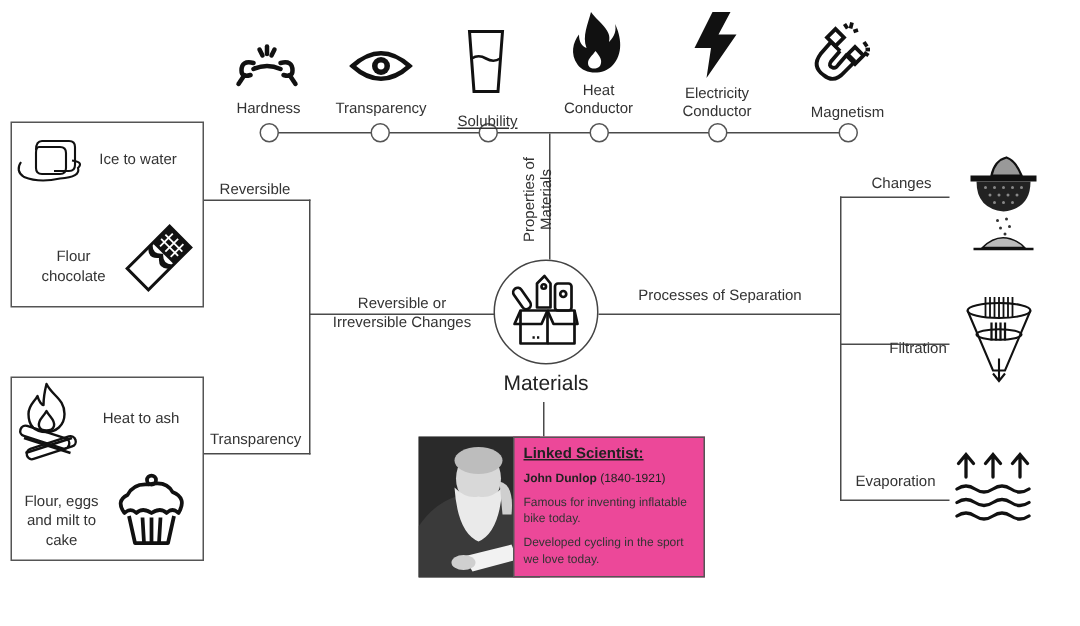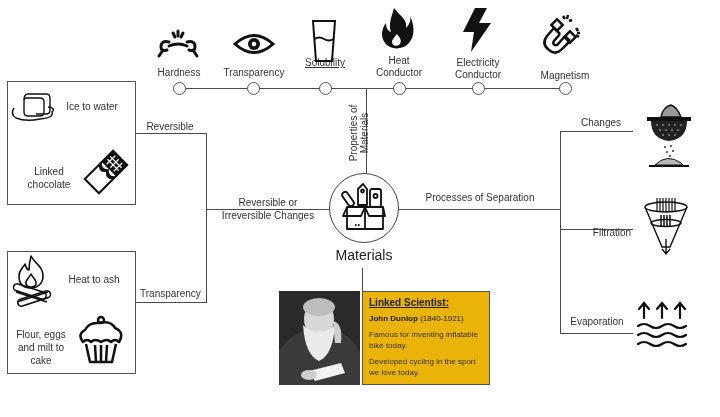--- a/index.html
+++ b/index.html
@@ -5,21 +5,21 @@
   html, body { margin:0; padding:0; background:#ffffff; }
   body { width:720px; height:417px; position:relative; overflow:hidden;
          font-family:"Liberation Sans", sans-serif; color:#2b2b2b; }
   .abs { position:absolute; }
   .lbl { position:absolute; font-size:10px; color:#333; white-space:nowrap; text-align:center; line-height:12px; }
   .line { position:absolute; background:#4a4a4a; }
   svg.ico { position:absolute; overflow:visible; }
   .node { position:absolute; width:13px; height:13px; border:1.2px solid #555; border-radius:50%; background:#fff; box-sizing:border-box; }
   .box { position:absolute; border:1.3px solid #555; background:#fff; box-sizing:border-box; }
   .boxtxt { position:absolute; font-size:10px; color:#333; text-align:center; line-height:13px; }
-  .sci-box { position:absolute; left:362px; top:291px; width:128px; height:94px; border:1.3px solid #555; border-left:1.3px solid #555; box-sizing:border-box; background:#eab308; padding:4px 6px; }
+  .sci-box { position:absolute; left:342px; top:291px; width:128px; height:94px; border:1.3px solid #555; border-left:1.3px solid #555; box-sizing:border-box; background:#ec4899; padding:4px 6px; }
   .sci-title { font-size:10px; font-weight:bold; text-decoration:underline; color:#222; margin:1px 0 6px 0; }
   .sci-name { font-size:8px; color:#222; margin-bottom:6px; }
   .sci-name b { font-weight:bold; }
   .sci-p { font-size:8px; color:#333; line-height:11px; margin-bottom:5px; }
   .photo { position:absolute; left:279px; top:291px; width:81px; height:94px; background:#222; overflow:hidden; }
 </style>
 </head>
 <body>
 
 <div class="line" style="left:185px; top:88px; width:376px; height:1.3px;"></div>
@@ -45,21 +45,21 @@
 
 <div class="node" style="left:173px; top:82px;"></div>
 <div class="node" style="left:247px; top:82px;"></div>
 <div class="node" style="left:319px; top:82px;"></div>
 <div class="node" style="left:393px; top:82px;"></div>
 <div class="node" style="left:472px; top:82px;"></div>
 <div class="node" style="left:559px; top:82px;"></div>
 
 <div class="lbl" style="left:149px; top:67px; width:60px;">Hardness</div>
 <div class="lbl" style="left:220px; top:67px; width:68px;">Transparency</div>
-<div class="lbl" style="left:295px; top:57px; width:60px;text-decoration:underline;">Solubility</div>
+<div class="lbl" style="left:295px; top:76px; width:60px;text-decoration:underline;">Solubility</div>
 <div class="lbl" style="left:367px; top:55px; width:64px;">
   <div>Heat</div>
   <div>Conductor</div>
 </div>
 <div class="lbl" style="left:444px; top:57px; width:68px;">
   <div>Electricity</div>
   <div>Conductor</div>
 </div>
 <div class="lbl" style="left:533px; top:70px; width:64px;">Magnetism</div>
 
@@ -139,21 +139,21 @@
 <svg class="ico" style="left:10px; top:90px;" width="46" height="32" viewBox="0 0 46 32">
   <g fill="none" stroke="#111" stroke-width="1.4">
     <path d="M4 18 Q0 24 6 28 Q16 32 30 29 Q44 28 42 22 Q46 18 38 17"></path>
     <path d="M18 4 L36 4 Q40 4 40 8 L40 20 Q40 24 36 24 L26 24"></path>
     <path d="M16 8 L30 8 Q34 8 34 12 L34 22 Q34 26 30 26 L18 26 Q14 26 14 22 L14 12 Q14 8 16 8"></path>
     <path d="M18 4 Q14 4 14 10"></path>
   </g>
 </svg>
 <div class="boxtxt" style="left:62px; top:100px; width:60px;">Ice to water</div>
 <div class="boxtxt" style="left:20px; top:165px; width:58px;">
-  <div>Linked</div>
+  <div>Flour</div>
   <div>chocolate</div>
 </div>
 <svg class="ico" style="left:84px; top:150px;" width="44" height="44" viewBox="0 0 44 44">
   <g transform="rotate(45 22 22)">
     <rect x="12" y="2" width="20" height="40" fill="#fff" stroke="#111" stroke-width="2"></rect>
     <rect x="12" y="2" width="20" height="16" fill="#111"></rect>
     <path d="M17 4 v12 M22 4 v12 M27 4 v12 M14 8 h16 M14 12 h16" stroke="#fff" stroke-width="1.2"></path>
     <path d="M12 18 Q17 24 22 18 Q27 24 32 18 L32 22 Q27 28 22 22 Q17 28 12 22 Z" fill="#111"></path>
   </g>
 </svg>

